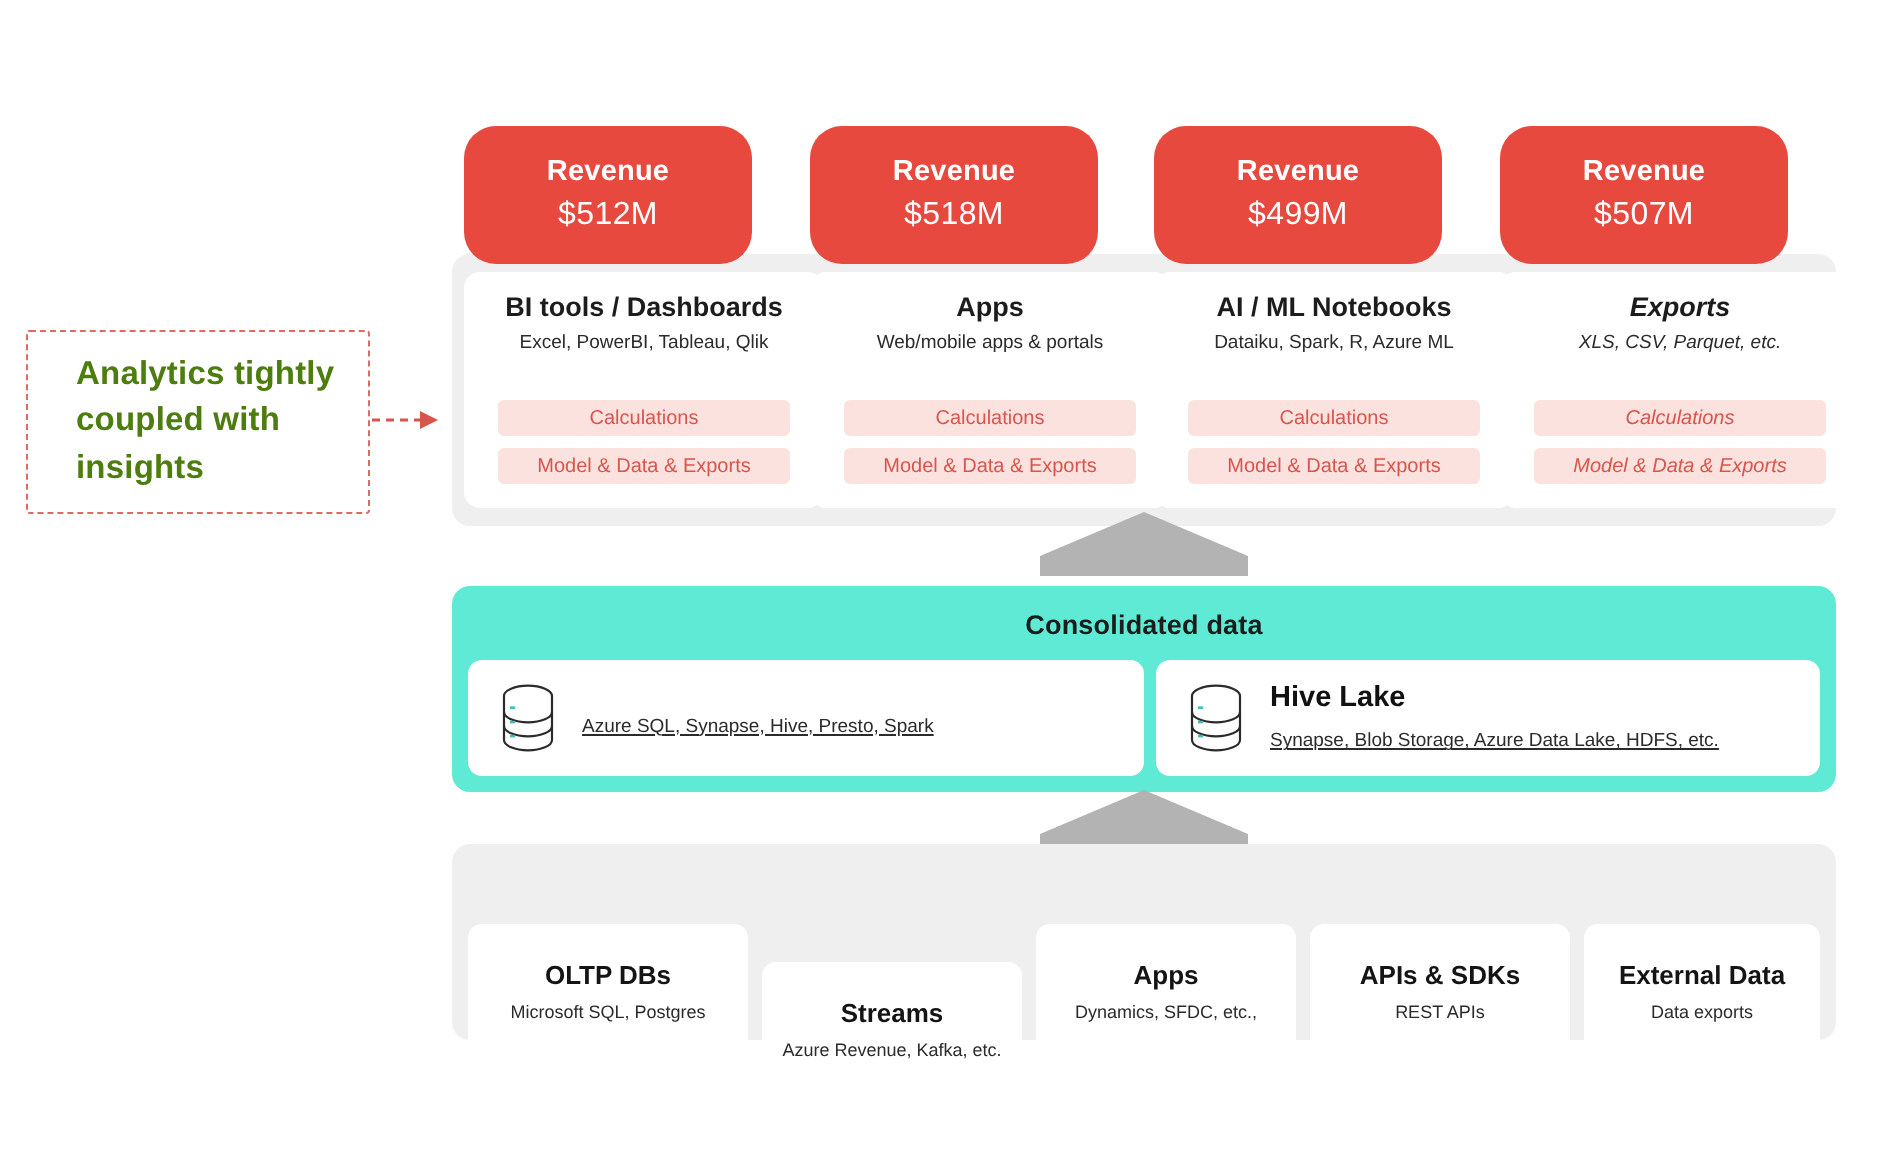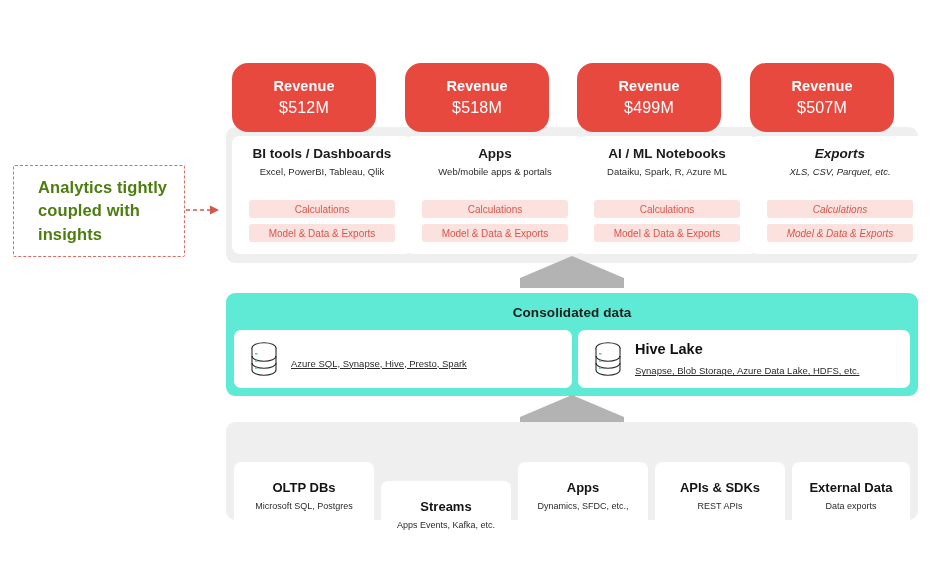--- a/index.html
+++ b/index.html
@@ -353,21 +353,21 @@
 
   <div id="sources-band">
     <div class="band-title">Data sources</div>
     <div id="source-cards">
         <div class="source-card" style="left: 8px; width: 140px;">
           <div class="src-title">OLTP DBs</div>
           <div class="src-sub">Microsoft SQL, Postgres</div>
         </div>
         <div class="source-card" style="left: 155px; width: 130px; margin-top: 19px;">
           <div class="src-title">Streams</div>
-          <div class="src-sub">Apps Events, Kafka, etc.</div>
+          <div class="src-sub">Azure Revenue, Kafka, etc.</div>
         </div>
         <div class="source-card" style="left: 292px; width: 130px;">
           <div class="src-title">Apps</div>
           <div class="src-sub">Dynamics, SFDC, etc.,</div>
         </div>
         <div class="source-card" style="left: 429px; width: 130px;">
           <div class="src-title">APIs &amp; SDKs</div>
           <div class="src-sub">REST APIs</div>
         </div>
         <div class="source-card" style="left: 566px; width: 118px;">

